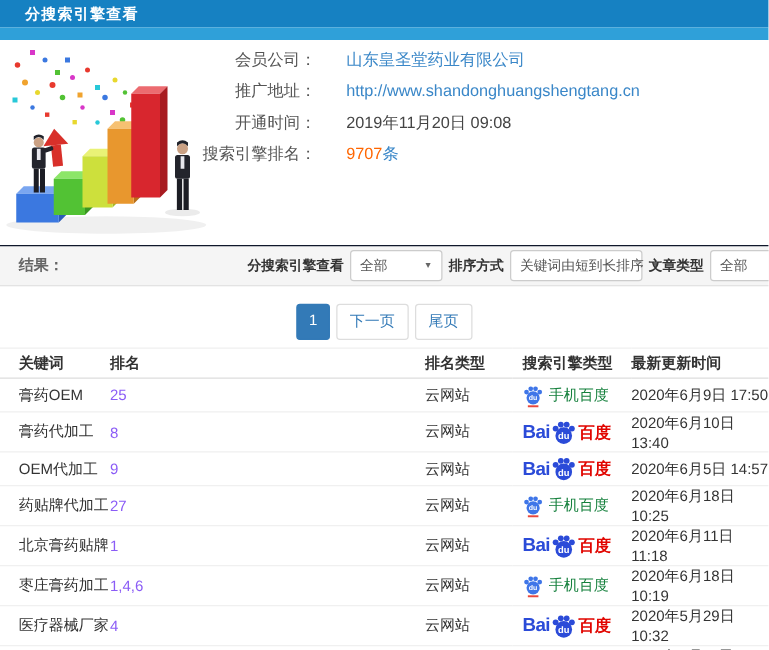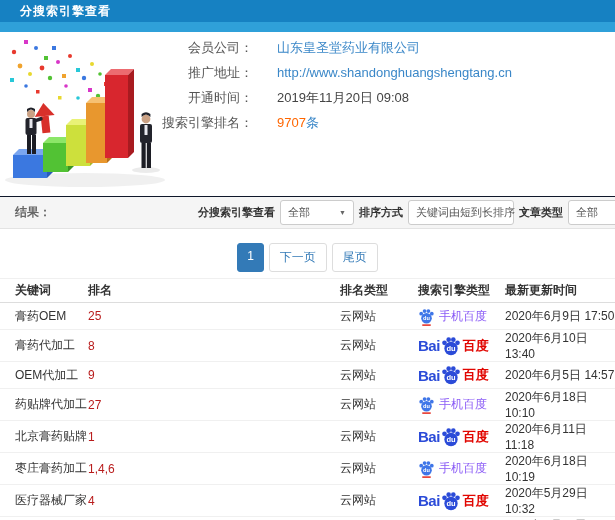--- a/index.html
+++ b/index.html
@@ -42,23 +42,23 @@
   .page-btn.active { background:#337ab7; border-color:#337ab7; color:#fff; padding:5px 9px; }
 
   
   .results { position:absolute; left:0; top:278px; width:615px; }
   table { width:100%; border-collapse:collapse; font-size:12px; table-layout:fixed; }
   col.c1{width:88px;} col.c2{width:252px;} col.c3{width:70px;} col.c4{width:95px;}
   th { text-align:left; font-weight:bold; color:#333; height:24px; border-top:1px solid #f0f0f0; border-bottom:1px solid #ddd; }
   td { height:27px; border-bottom:1px solid #f0f0f0; color:#333; }
   th.c1, td.c1 { padding-left:15px; }
   th.c4, td.c4 { padding-left:8px; }
-  td.rank { color:#b91c1c; cursor:pointer; }
+  td.rank { color:#8b5cf6; cursor:pointer; }
   .engine-cell { display:flex; align-items:center; gap:4px; }
-  .mobile-label { color:#8b5cf6; font-size:12px; }
+  .mobile-label { color:#15803d; font-size:12px; }
   .bd-bai { color:#2b4bd8; font-weight:800; font-size:15px; letter-spacing:-0.5px; }
   .bd-cn  { color:#e10601; font-weight:800; font-size:13px; }
   .paw { display:inline-block; vertical-align:middle; }
 </style>
 </head>
 <body>
 
 <div class="page">
 
   <div class="topbar-main">
@@ -293,21 +293,21 @@
       <circle cx="4.5" cy="9.5" r="2.7" fill="#3f76e8"></circle>
       <circle cx="9.3" cy="5.8" r="2.7" fill="#3f76e8"></circle>
       <circle cx="14.7" cy="5.8" r="2.7" fill="#3f76e8"></circle>
       <circle cx="19.5" cy="9.5" r="2.7" fill="#3f76e8"></circle>
       <text x="12" y="19" font-size="8" font-weight="bold" fill="#fff" text-anchor="middle">du</text>
       <rect x="6" y="24.5" width="12" height="2.5" fill="#e8483e"></rect>
     </svg>
     <span class="mobile-label">手机百度</span>
   </span>
 </td>
-    <td>2020年6月18日 10:10</td>
+    <td>2020年6月18日 10:25</td>
   </tr>
 
   <tr>
     <td class="c1">北京膏药贴牌</td>
     <td class="rank">1</td>
     <td>云网站</td>
     <td class="c4">
   <span class="engine-cell">
     <span class="bd-bai">Bai</span>
     <svg class="paw" width="20" height="20" viewBox="0 0 24 24" style="margin:0 -2px 0 -3px">

